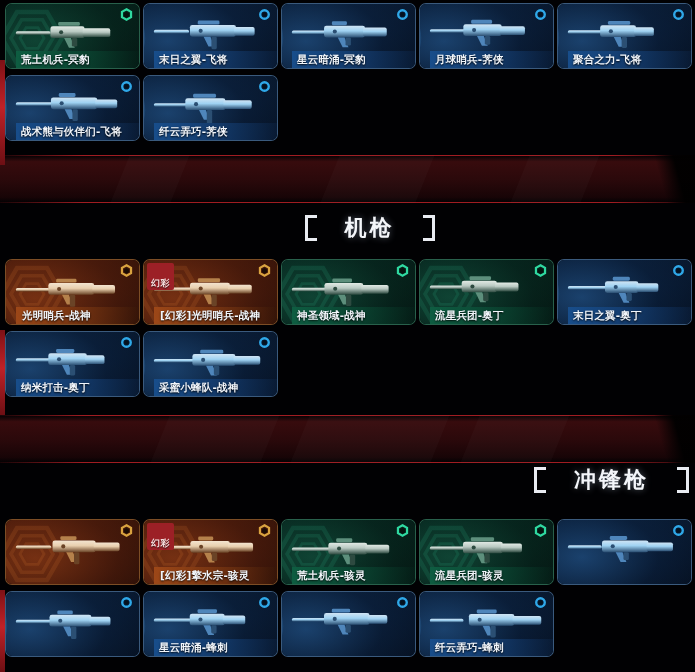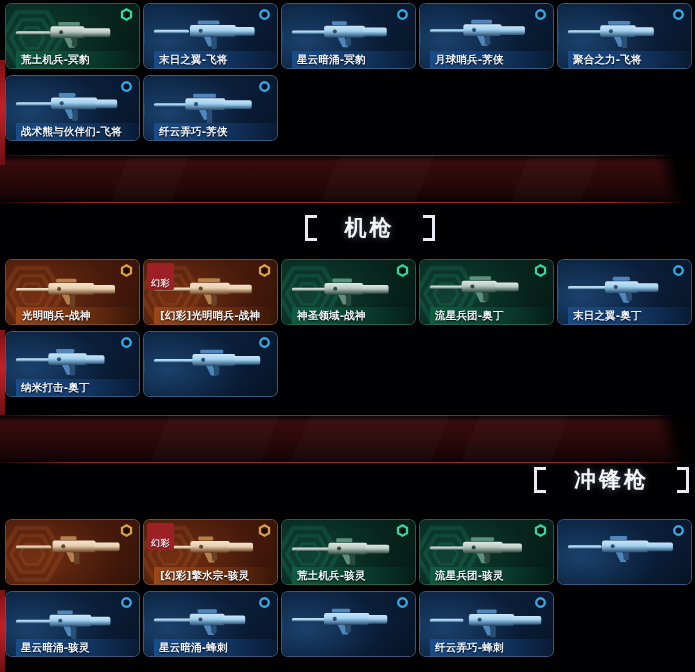--- a/index.html
+++ b/index.html
@@ -767,20 +767,21 @@
     <rect x="67.45299765944947" y="25.91888341822414" width="5.5" height="9.664220443868544" rx="1.4" fill="#2b4f73"></rect>
     <circle cx="56.452997659449466" cy="19.91888341822414" r="2.1" fill="#2b4f73"></circle>
   </svg>
         </div>
         <div class="badge">
           <svg class="svgfill" viewBox="0 0 20 20">
             <circle cx="10" cy="10" r="6.6" fill="none" stroke="#2fa8e8" stroke-width="3.6"></circle>
             <circle cx="10" cy="10" r="3.4" fill="#04111e"></circle>
           </svg>
         </div>
+        <div class="label">采蜜小蜂队-战神</div>
       </div>
     </div>
   <div class="grid" id="grid-smg" style="top:519px;">
       <div class="card orange">
         <div class="bg"></div>
         <div class="watermark">
           <svg class="svgfill" viewBox="0 0 86 60">
             <polygon points="70.0,30.0 55.0,56.0 25.0,56.0 10.0,30.0 25.0,4.0 55.0,4.0" fill="none" stroke="rgba(226,128,52,0.30)" stroke-width="4.5"></polygon>
             <polygon points="61.0,30.0 50.5,48.2 29.5,48.2 19.0,30.0 29.5,11.8 50.5,11.8" fill="none" stroke="rgba(226,128,52,0.30)" stroke-width="3.6"></polygon>
             <polygon points="52.0,30.0 46.0,40.4 34.0,40.4 28.0,30.0 34.0,19.6 46.0,19.6" fill="none" stroke="rgba(226,128,52,0.30)" stroke-width="2.8"></polygon>
@@ -979,21 +980,20 @@
     <rect x="62.46821012557484" y="26.723078446797444" width="5.5" height="12.79777149972142" rx="1.4" fill="#2b4f73"></rect>
     <circle cx="51.46821012557484" cy="20.723078446797444" r="2.1" fill="#2b4f73"></circle>
   </svg>
         </div>
         <div class="badge">
           <svg class="svgfill" viewBox="0 0 20 20">
             <circle cx="10" cy="10" r="6.6" fill="none" stroke="#2fa8e8" stroke-width="3.6"></circle>
             <circle cx="10" cy="10" r="3.4" fill="#04111e"></circle>
           </svg>
         </div>
-        <div class="label">星云暗涌-骇灵</div>
       </div>
       <div class="card blue">
         <div class="bg"></div>
         <div class="watermark">
           <svg class="svgfill" viewBox="0 0 86 60">
             <path d="M 6 21.32 A 14 14 0 0 1 6 38.68" fill="none" stroke="rgba(70,150,220,0.32)" stroke-width="3.2"></path>
             <path d="M 6 16.36 A 22 22 0 0 1 6 43.64" fill="none" stroke="rgba(70,150,220,0.32)" stroke-width="2.85"></path>
             <path d="M 6 11.399999999999999 A 30 30 0 0 1 6 48.6" fill="none" stroke="rgba(70,150,220,0.32)" stroke-width="2.5"></path>
             <path d="M 6 6.440000000000001 A 38 38 0 0 1 6 53.56" fill="none" stroke="rgba(70,150,220,0.32)" stroke-width="2.1500000000000004"></path>
           </svg>

